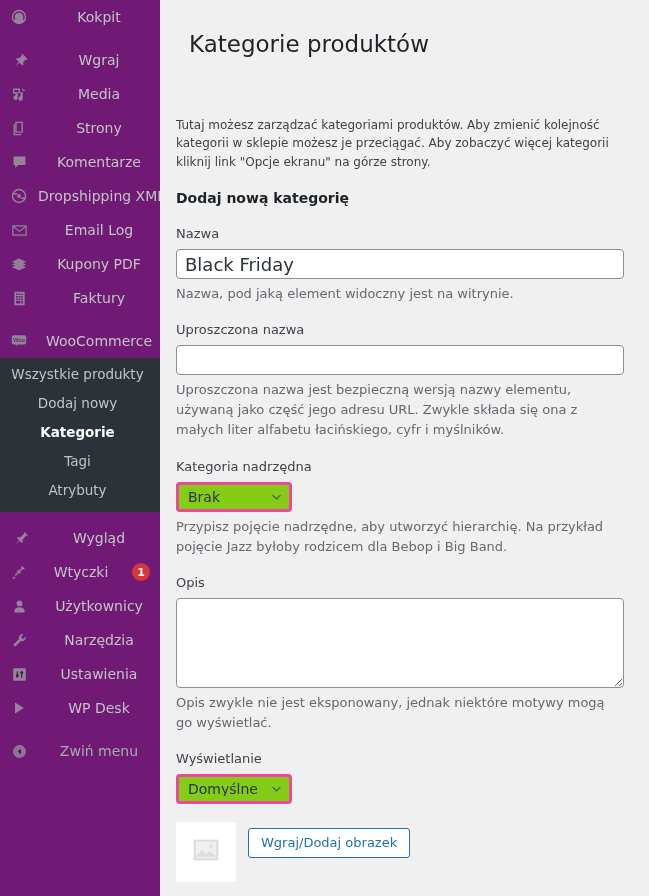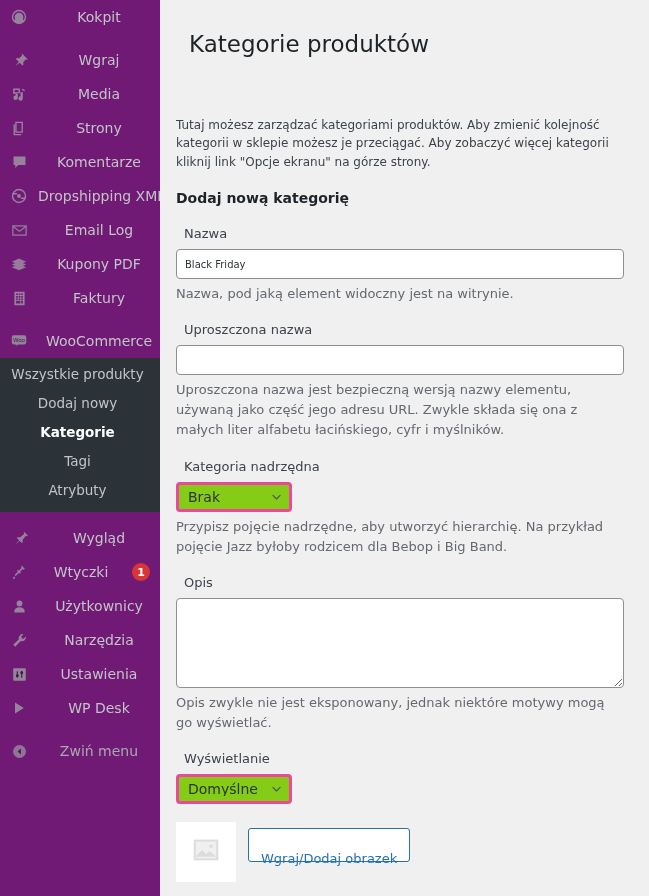--- a/index.html
+++ b/index.html
@@ -146,32 +146,31 @@
   }
   .field {
     margin-top: 18px;
   }
   .field-label {
     display: block;
     font-size: 13px;
     color: #3c434a;
     padding-bottom: 6px;
     line-height: 1.3;
-    margin-left: 8px;
   }
   .text-input {
     display: block;
     width: 448px;
     height: 30px;
     padding: 0 8px;
     border: 1px solid #8c8f94;
     border-radius: 4px;
     background: #fff;
     font-family: inherit;
-    font-size: 10px;
+    font-size: 18px;
     color: #2c3338;
     outline: none;
     box-shadow: 0 0 0 transparent;
   }
   .helper {
     font-size: 13px;
     color: #646970;
     line-height: 1.55;
     margin: 5px 0 0 0;
     max-width: 448px;
@@ -236,21 +235,21 @@
   .btn-secondary {
     margin-left: 12px;
     margin-top: 6px;
     background: #f6f7f7;
     background: #fff;
     border: 1px solid #2271b1;
     border-radius: 3px;
     color: #2271b1;
     font-family: inherit;
     font-size: 13px;
-    padding: 16px 12px;
+    padding: 0 12px;
     height: 30px;
     line-height: 28px;
     cursor: pointer;
     white-space: nowrap;
   }
 </style>
 </head>
 <body>
 
 <div class="app">

